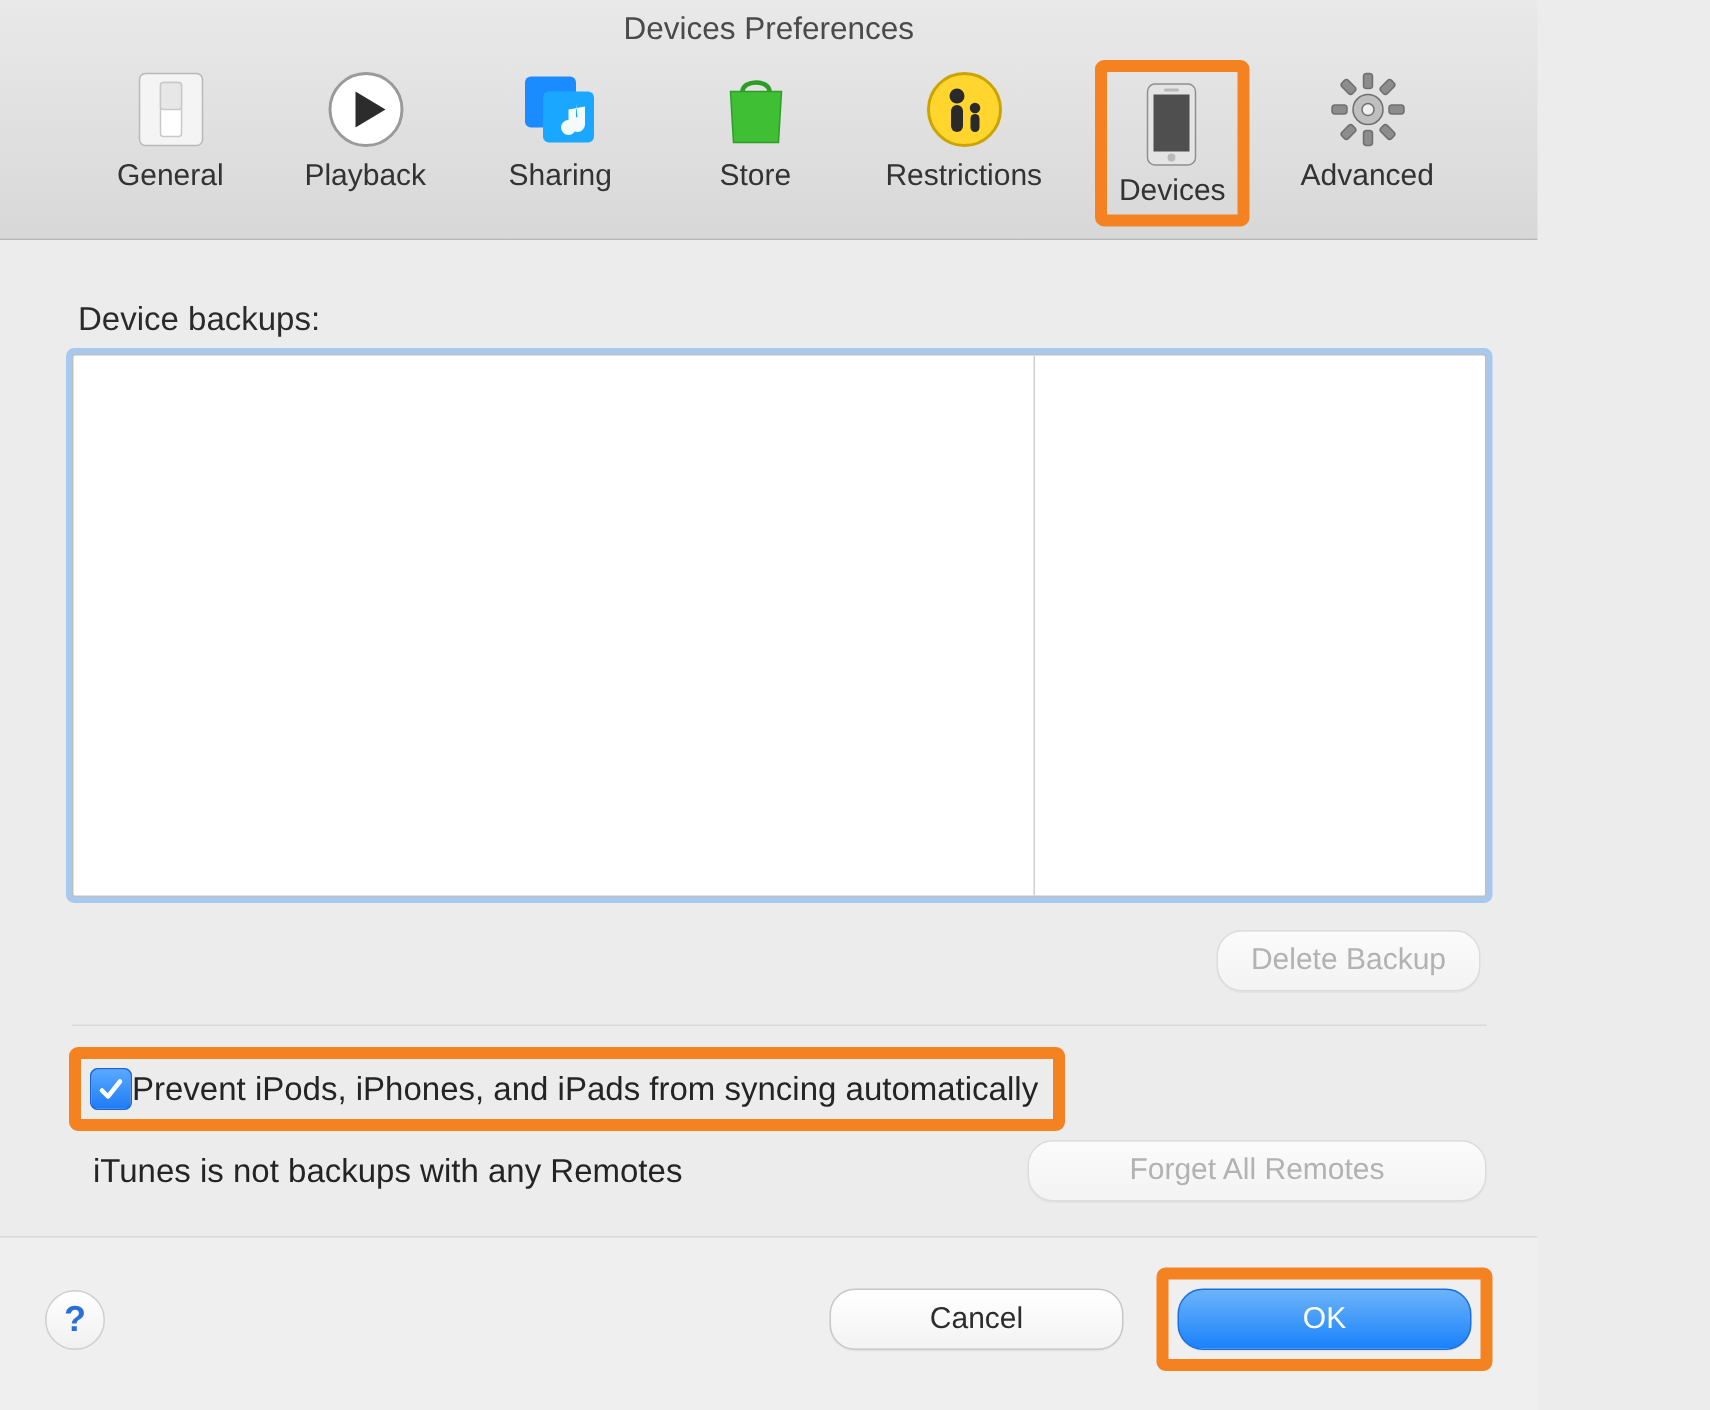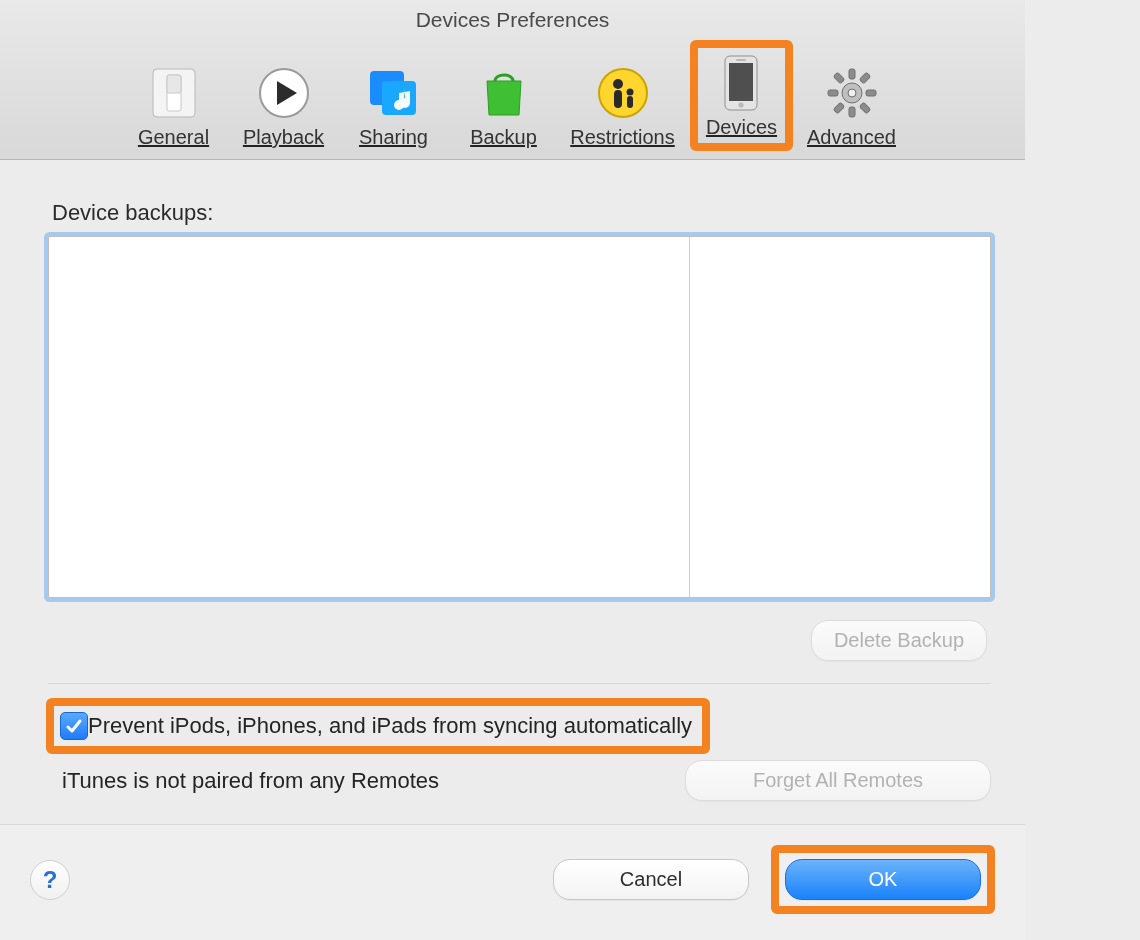--- a/index.html
+++ b/index.html
@@ -32,23 +32,22 @@
     text-align: center;
     font-size: 21px;
     color: #4a4a4a;
     font-weight: 400;
     padding: 2px 0 6px 0;
   }
 
   .toolbar {
     display: flex;
     justify-content: center;
-    align-items: flex-end;
+    gap: 20px;
     padding: 2px 0 8px 0;
-    text-decoration: underline;
   }
 
   .toolbar-item {
     display: flex;
     flex-direction: column;
     align-items: center;
     width: 110px;
     cursor: default;
     padding: 2px 0;
     border-radius: 6px;
@@ -273,21 +272,21 @@
         <div class="label">Sharing</div>
       </div>
 
       <div class="toolbar-item">
         <div class="icon-box">
           <svg width="46" height="52" viewBox="0 0 46 52">
             <path d="M6 14 L40 14 L38 48 L8 48 Z" fill="#3fbf33" stroke="#2f9c27"></path>
             <path d="M14 14 C14 6, 32 6, 32 14" fill="none" stroke="#2f9c27" stroke-width="3"></path>
           </svg>
         </div>
-        <div class="label">Backup</div>
+        <div class="label">Store</div>
       </div>
 
       <div class="toolbar-item" style="width:128px">
         <div class="icon-box">
           <svg width="54" height="54" viewBox="0 0 54 54">
             <circle cx="27" cy="27" r="24" fill="#ffd52e" stroke="#caa400" stroke-width="2"></circle>
             <circle cx="22" cy="18" r="5" fill="#2a2a2a"></circle>
             <rect x="18" y="24" width="8" height="18" rx="4" fill="#2a2a2a"></rect>
             <circle cx="34" cy="26" r="3.5" fill="#2a2a2a"></circle>
             <rect x="31" y="30" width="6" height="12" rx="3" fill="#2a2a2a"></rect>
@@ -356,21 +355,21 @@
         <div class="checkbox">
           <svg width="18" height="18" viewBox="0 0 18 18">
             <polyline points="3,10 7,14 15,4" fill="none" stroke="#ffffff" stroke-width="3" stroke-linecap="round" stroke-linejoin="round"></polyline>
           </svg>
         </div>
         <div class="check-label">Prevent iPods, iPhones, and iPads from syncing automatically</div>
       </div>
     </div>
 
     <div class="remotes-row">
-      <div class="remotes-text">iTunes is not paired from any Remotes</div>
+      <div class="remotes-text">iTunes is not backups with any Remotes</div>
       <div class="spacer"></div>
       <div class="mac-button disabled" style="min-width:260px">Forget All Remotes</div>
     </div>
 
   </div>
 
   <div class="footer">
     <div class="help-btn">?</div>
     <div class="spacer"></div>
     <div class="footer-buttons">

